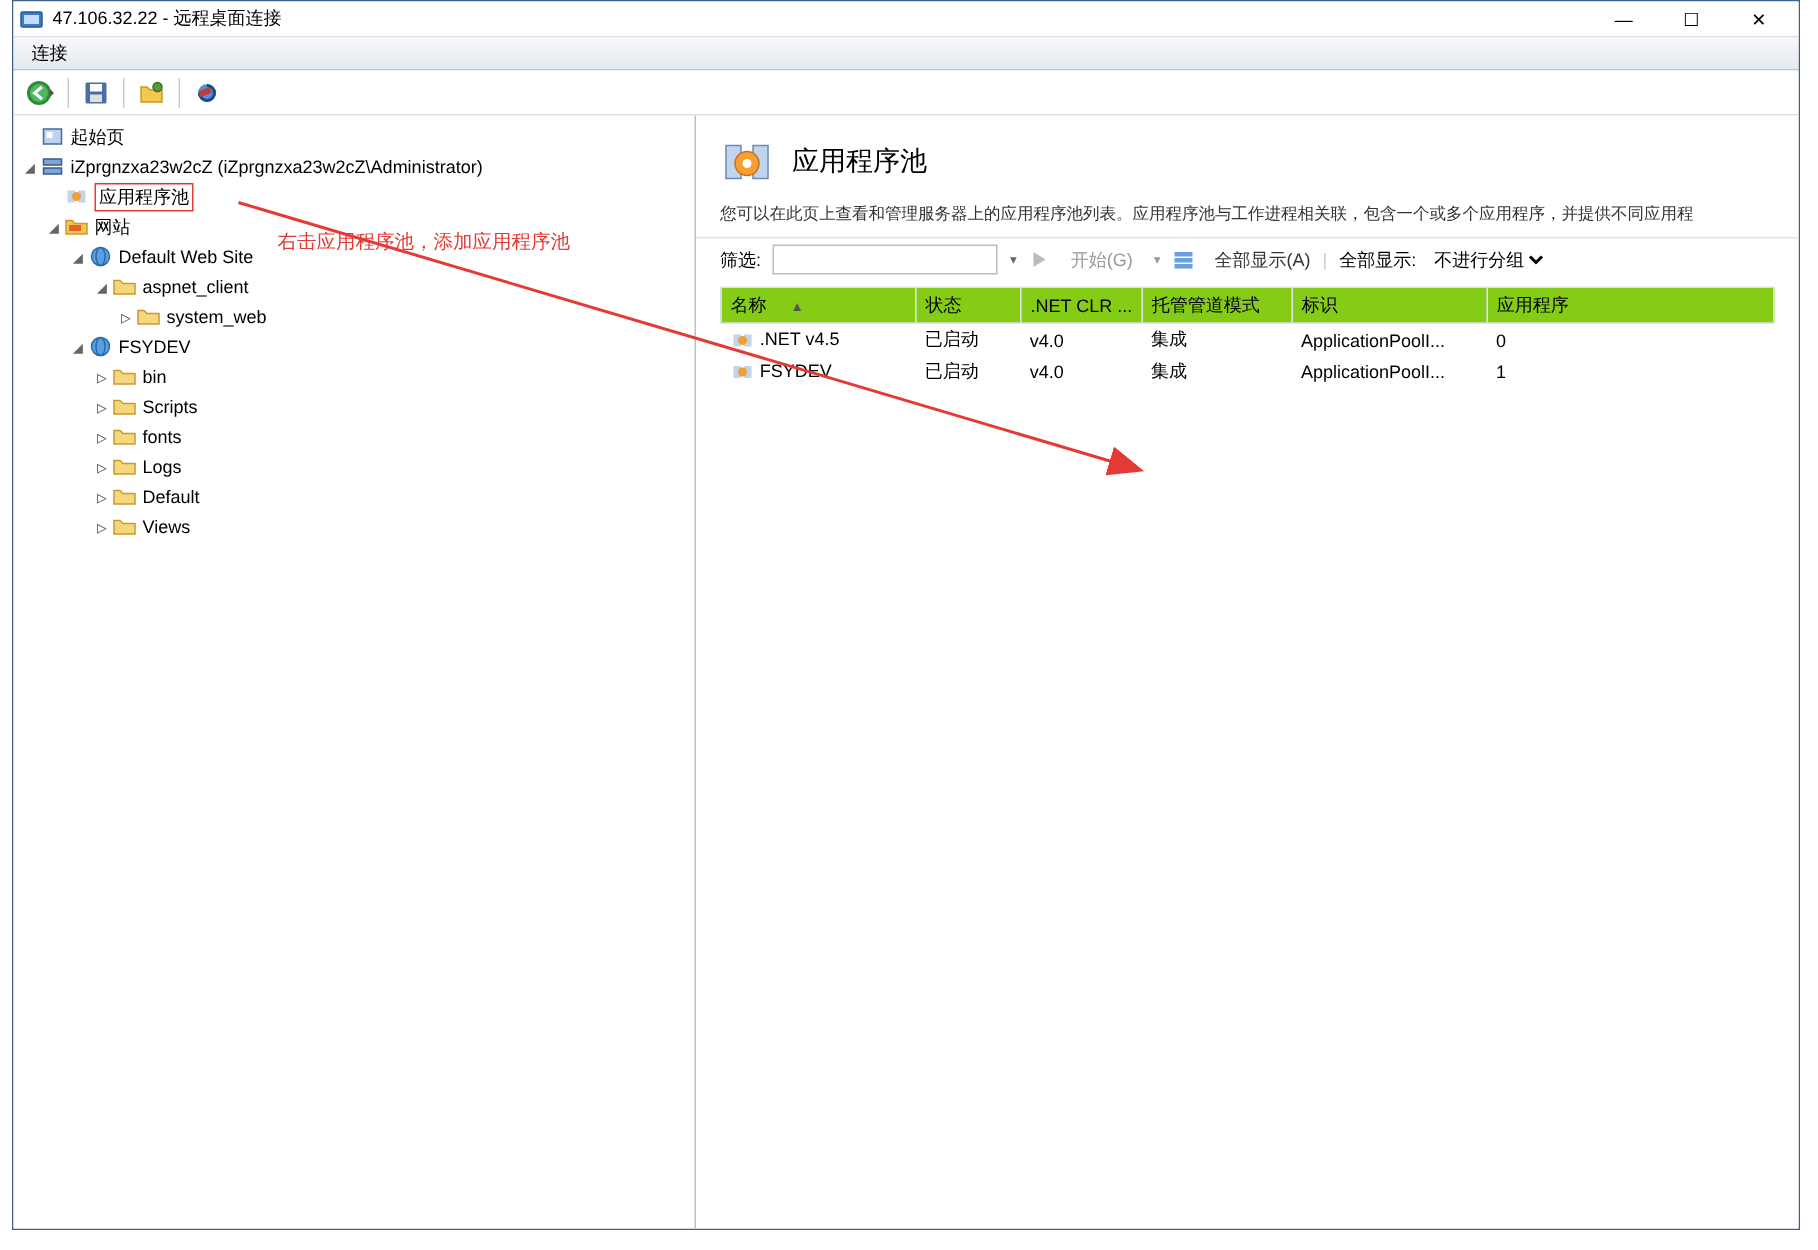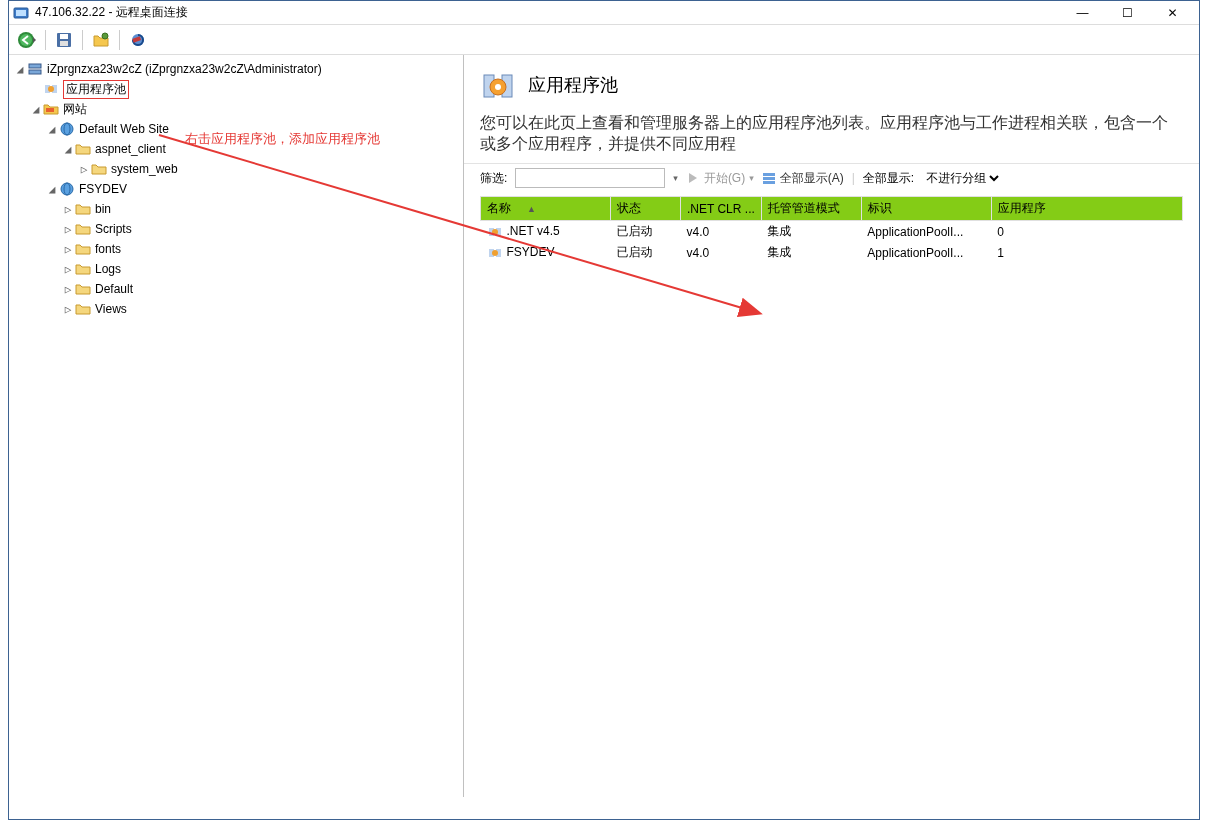--- a/index.html
+++ b/index.html
@@ -25,25 +25,25 @@
 .indent0 { padding-left: 2px; }
 .indent1 { padding-left: 18px; }
 .indent2 { padding-left: 34px; }
 .indent3 { padding-left: 50px; }
 .indent4 { padding-left: 66px; }
 .selected-box { border: 1px solid #e53935; display:inline-block; padding:0 2px;}
 .annotation { position: absolute; left: 176px; top: 75px; color: #e53935; font-size: 13px; }
 .right-header { padding: 12px 16px 6px 16px; display:flex; align-items:center; gap:12px;}
 .rh-icon { width:36px; height:36px; }
 .right-title { font-size: 18px; font-weight: normal; }
-.right-desc { padding: 4px 16px 8px 16px; color:#333; font-size:16px;}
+.right-desc { padding: 4px 16px 8px 16px; color:#333; font-size:11px;}
 .filter-row { display:flex; align-items:center; padding: 4px 16px; gap:8px; border-top:1px solid #e3e3e3;}
 .filter-label { font-size:12px;}
 .filter-input { width:150px; height:20px; border:1px solid #bbb; padding:0 4px; background:#fff; }
-.filter-link { color:#333; display:flex; align-items:center; gap:4px;}
+.filter-link { color:#333; display:flex; align-items:center; gap:14px;}
 .filter-link.dim { color:#999;}
 .pipe { color:#ccc;}
 .filter-select { border:none; background:transparent; font-size:12px; font-family:inherit;}
 .table { width: calc(100% - 32px); margin: 4px 16px; border-collapse: collapse; font-size:12px;}
 .table th { text-align:left; padding: 3px 6px; font-weight:normal; border:1px solid #e0e0e0; background:#84cc16; white-space:nowrap;}
 .table td { padding: 2px 6px; white-space:nowrap;}
 .row-icon { width:16px; height:16px; vertical-align:middle; margin-right:4px; display:inline-flex;}
 .arrow-svg { position:absolute; left:0; top:0; pointer-events:none;}
 .sort-arrow { font-size:9px; padding-left:16px; color:#555;}
 </style>
@@ -60,20 +60,23 @@
         </svg>
     </span>
     <span class="title-bar-text">47.106.32.22 - 远程桌面连接</span>
     <div class="title-bar-controls">
       <div class="title-bar-btn">—</div>
       <div class="title-bar-btn">☐</div>
       <div class="title-bar-btn close">✕</div>
     </div>
   </div>
 
+  <div class="menu-bar">
+    <span>连接</span>
+  </div>
 
   <div class="toolbar">
     <span class="tb-btn">
       <svg width="20" height="18">
           <circle cx="9" cy="9" r="8" fill="#2e8b3a"></circle>
           <circle cx="9" cy="9" r="6" fill="#4fb85f"></circle>
           <path d="M11 5 L6 9 L11 13" stroke="#fff" stroke-width="2" fill="none"></path>
           <path d="M16 6 L19 9 L16 12" fill="#555"></path>
         </svg>
     </span>
@@ -99,20 +102,30 @@
           <path d="M8 3 A5 5 0 1 1 3 8" stroke="#1a4a8a" stroke-width="2" fill="none"></path>
           <rect x="3" y="5" width="8" height="4" fill="#c43a3a" transform="rotate(-20 8 8)"></rect>
         </svg>
     </span>
   </div>
 
   <div class="content-area">
 
     <div class="left-pane">
       <div class="tree">
+        <div class="tree-row indent0">
+          <span class="tw"></span>
+          <span class="ticon">
+              <svg width="16" height="16">
+                <rect x="2" y="3" width="12" height="10" fill="#bcd4ee" stroke="#4a6a9a"></rect>
+                <rect x="4" y="5" width="4" height="4" fill="#fff"></rect>
+              </svg>
+            </span>
+          <span>起始页</span>
+        </div>
         <div class="tree-row indent0">
           <span class="tw">◢</span>
           <span class="ticon">
               <svg width="16" height="16">
                 <rect x="2" y="3" width="12" height="4" fill="#7aa7d8" stroke="#3a5a8a"></rect>
                 <rect x="2" y="9" width="12" height="4" fill="#7aa7d8" stroke="#3a5a8a"></rect>
               </svg>
             </span>
           <span>iZprgnzxa23w2cZ (iZprgnzxa23w2cZ\Administrator)</span>
         </div>

